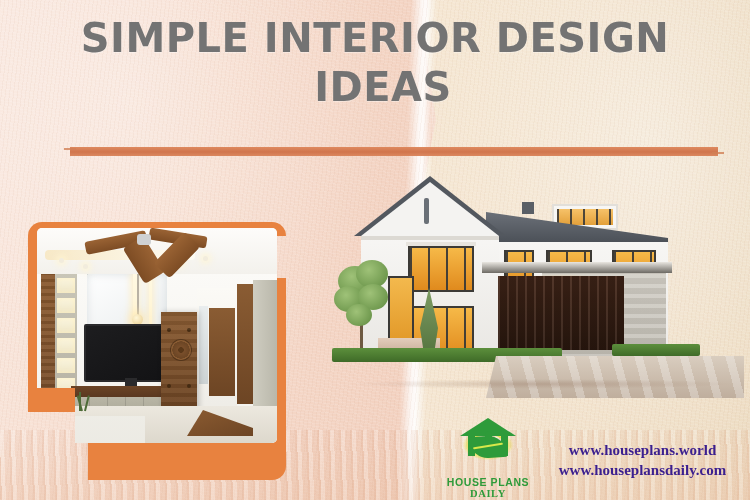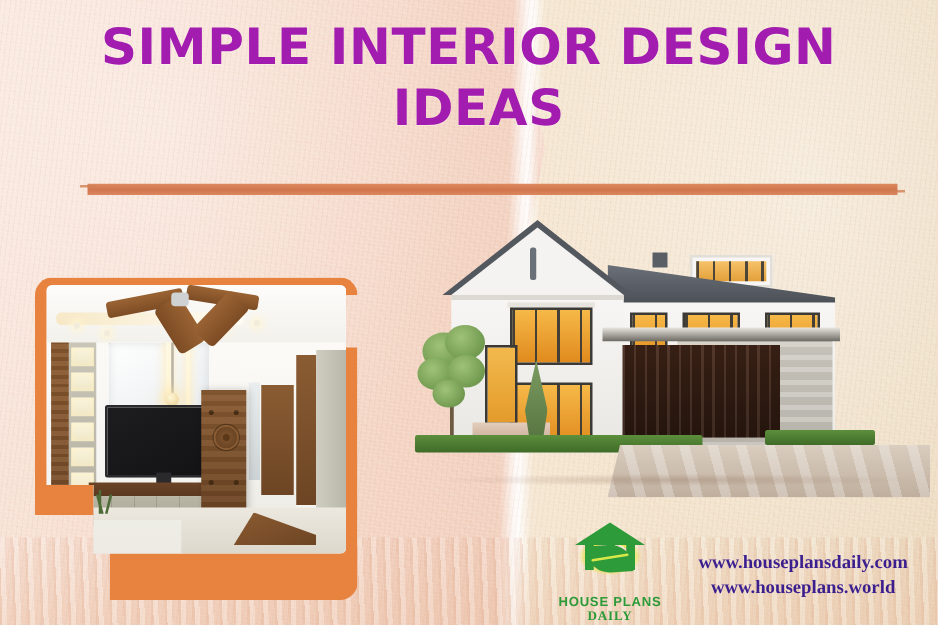--- a/index.html
+++ b/index.html
@@ -48,21 +48,21 @@
     background:
       repeating-linear-gradient(88deg, rgba(214,150,115,.22) 0 2px, rgba(255,255,255,.18) 2px 6px, rgba(214,150,115,.10) 6px 11px),
       linear-gradient(180deg, rgba(255,255,255,0), rgba(236,196,168,.35));
     pointer-events:none;
   }
 
   
   .headline{
     position:absolute;left:0;top:14px;width:750px;
     text-align:center;
-    color:#a21caf;
+    color:#737373;
     font-weight:700;
     font-size:40px;
     letter-spacing:.5px;
     line-height:1.22;
     font-family:"DejaVu Sans", sans-serif;
     text-shadow:0 1px 0 rgba(255,255,255,.35);
   }
   .headline .l1{display:block;}
   .headline .l2{display:block;margin-left:16px;}
 
@@ -409,17 +409,17 @@
       <div class="walls"></div>
       <div class="leaf"></div>
       <div class="leaf-vein"></div>
       <div class="drop"></div>
     </div>
     <div class="name1">HOUSE PLANS</div>
     <div class="name2">DAILY</div>
   </div>
 
   <div class="urls">
+    <span>www.houseplans.world</span>
     <span>www.houseplansdaily.com</span>
-    <span>www.houseplans.world</span>
   </div>
 
 </div>
 
 </body></html>

